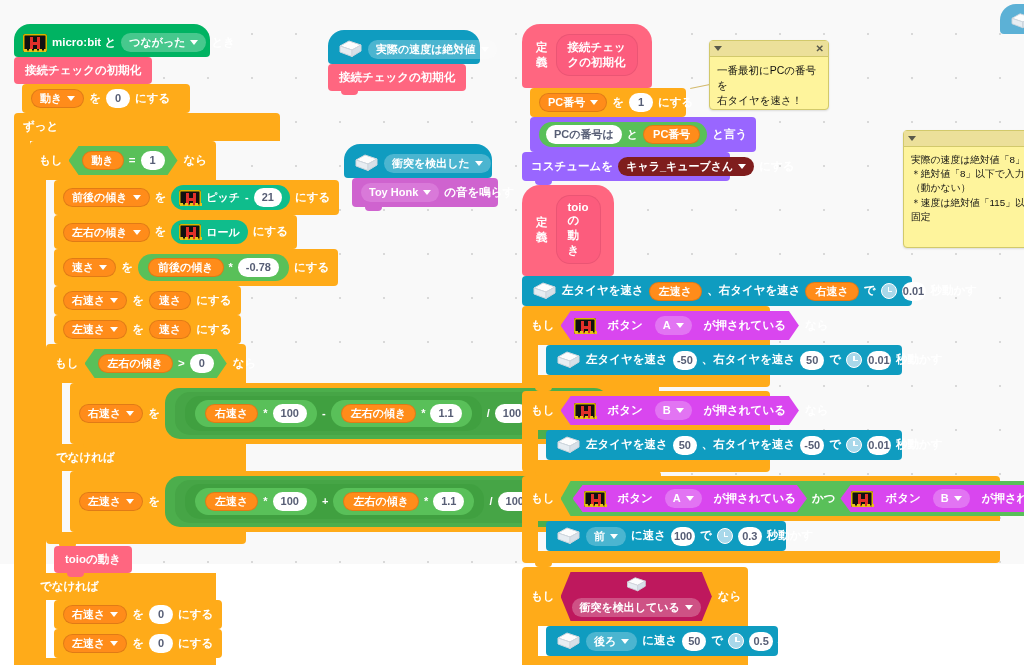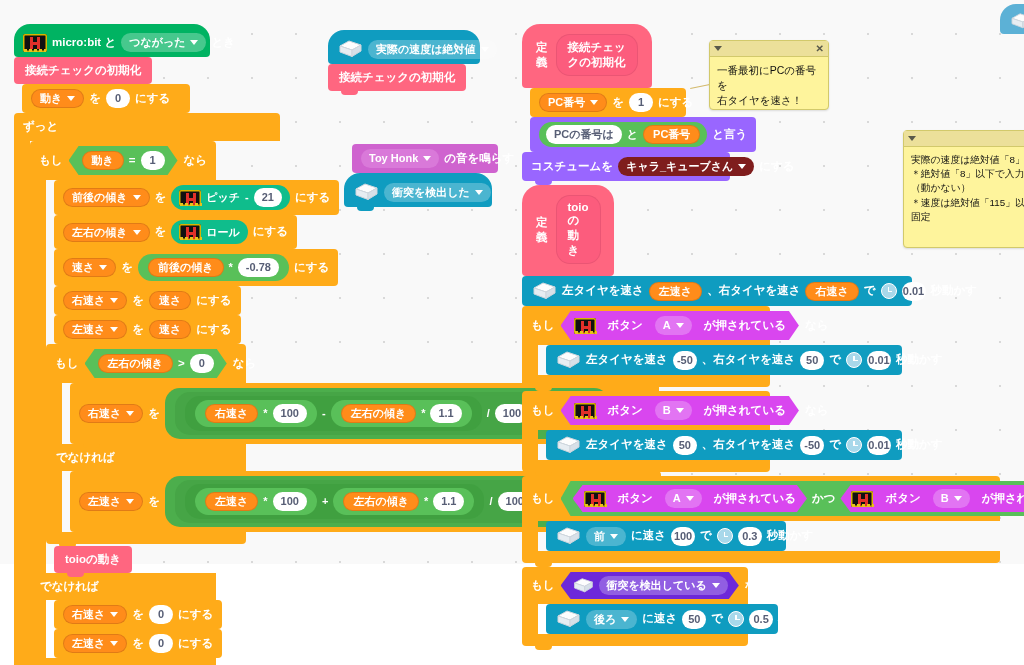--- a/index.html
+++ b/index.html
@@ -99,21 +99,21 @@
   .hex {
     display: inline-flex; align-items: center; gap: 5px;
     background: #59c059;
     color: #fff; font-size: 11.5px; font-weight: bold;
     padding: 5px 13px;
     min-height: 26px;
     clip-path: polygon(10px 0, calc(100% - 10px) 0, 100% 50%, calc(100% - 10px) 100%, 10px 100%, 0 50%);
   }
   .hex.op { background: #59c059; }
   .hex.sense { background: #d946ef; gap: 12px; }
-  .hex.toiohex { background: #6d28d9; }
+  .hex.toiohex { background: #be185d; flex-direction: column; }
 
   
   .ovalop {
     display: inline-flex; align-items: center; gap: 5px;
     background: #59c059;
     border-radius: 15px;
     padding: 4px 10px;
     font-size: 11px; font-weight: bold; color: #fff;
     min-height: 24px;
   }
@@ -521,40 +521,40 @@
       </span>
       <span class="notch"></span>
     </div>
     <div class="callblk">
       <span>接続チェックの初期化</span>
       <span class="notch"></span>
     </div>
   </div>
 
   <div class="script" style="left:344px; top:144px;">
-    <div class="blk c-sound" style="margin-left:8px; width:146px;">
-      <span class="dd solid-snd">
-        <span>Toy Honk</span>
-        <span class="caret"></span>
-      </span>
-      <span class="lbl">の音を鳴らす</span>
-      <span class="notch"></span>
-    </div>
     <div class="blk hat c-toio" style="width:148px;">
       <span class="toioicon">
         <svg width="26" height="20" viewBox="0 0 26 20">
           <path d="M3 7 L12 2 L24 6 L15 11 Z" fill="#fdfdfd" stroke="#cfd6dd" stroke-width="1"></path>
           <path d="M3 7 L3 13 L15 17.5 L15 11 Z" fill="#e7edf2" stroke="#cfd6dd" stroke-width="1"></path>
           <path d="M15 11 L24 6 L24 12 L15 17.5 Z" fill="#d7e0e8" stroke="#cfd6dd" stroke-width="1"></path>
         </svg>
       </span>
       <span class="dd light">
         <span>衝突を検出した</span>
         <span class="caret"></span>
       </span>
+      <span class="notch"></span>
+    </div>
+    <div class="blk c-sound" style="margin-left:8px; width:146px;">
+      <span class="dd solid-snd">
+        <span>Toy Honk</span>
+        <span class="caret"></span>
+      </span>
+      <span class="lbl">の音を鳴らす</span>
       <span class="notch"></span>
     </div>
   </div>
 
   <div class="script" style="left:522px; top:24px;">
     <div class="define" style="width:130px;">
       <span>定義</span>
       <span class="proto">接続チェックの初期化</span>
     </div>
     <div class="blk c-motion" style="margin-left:8px; width:156px;">

